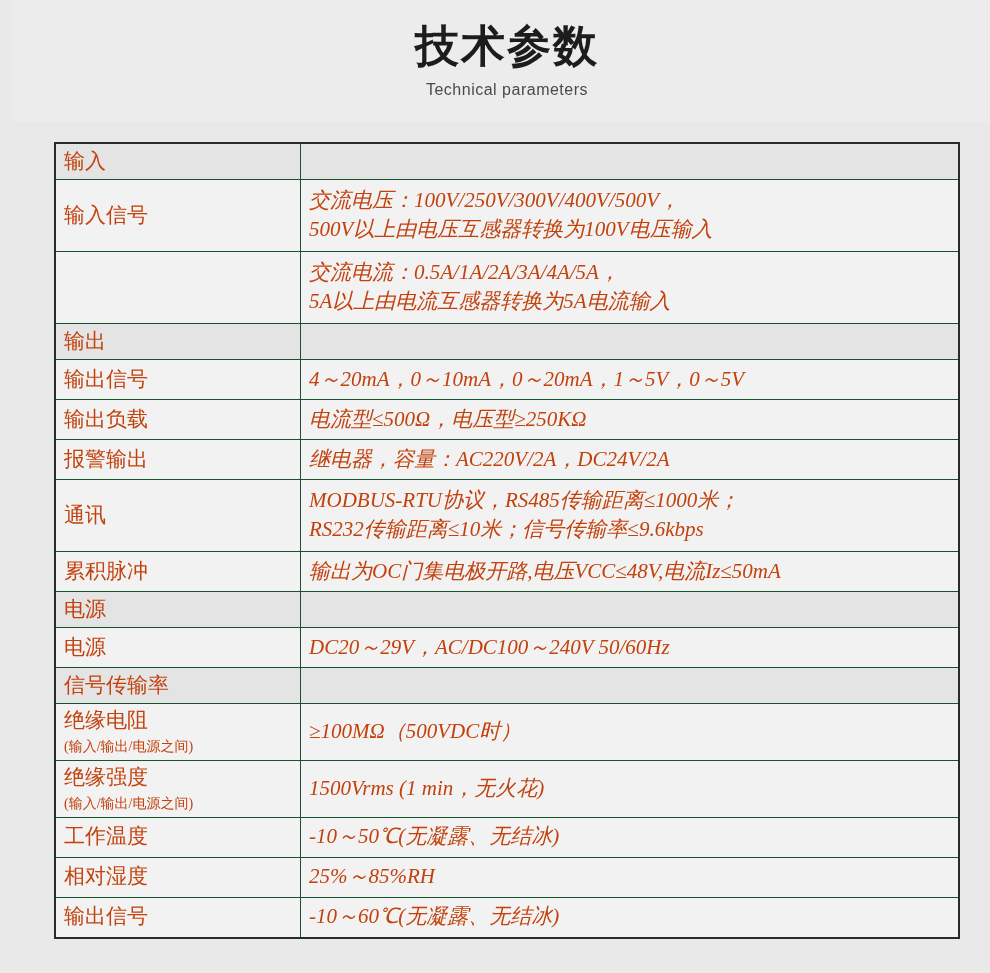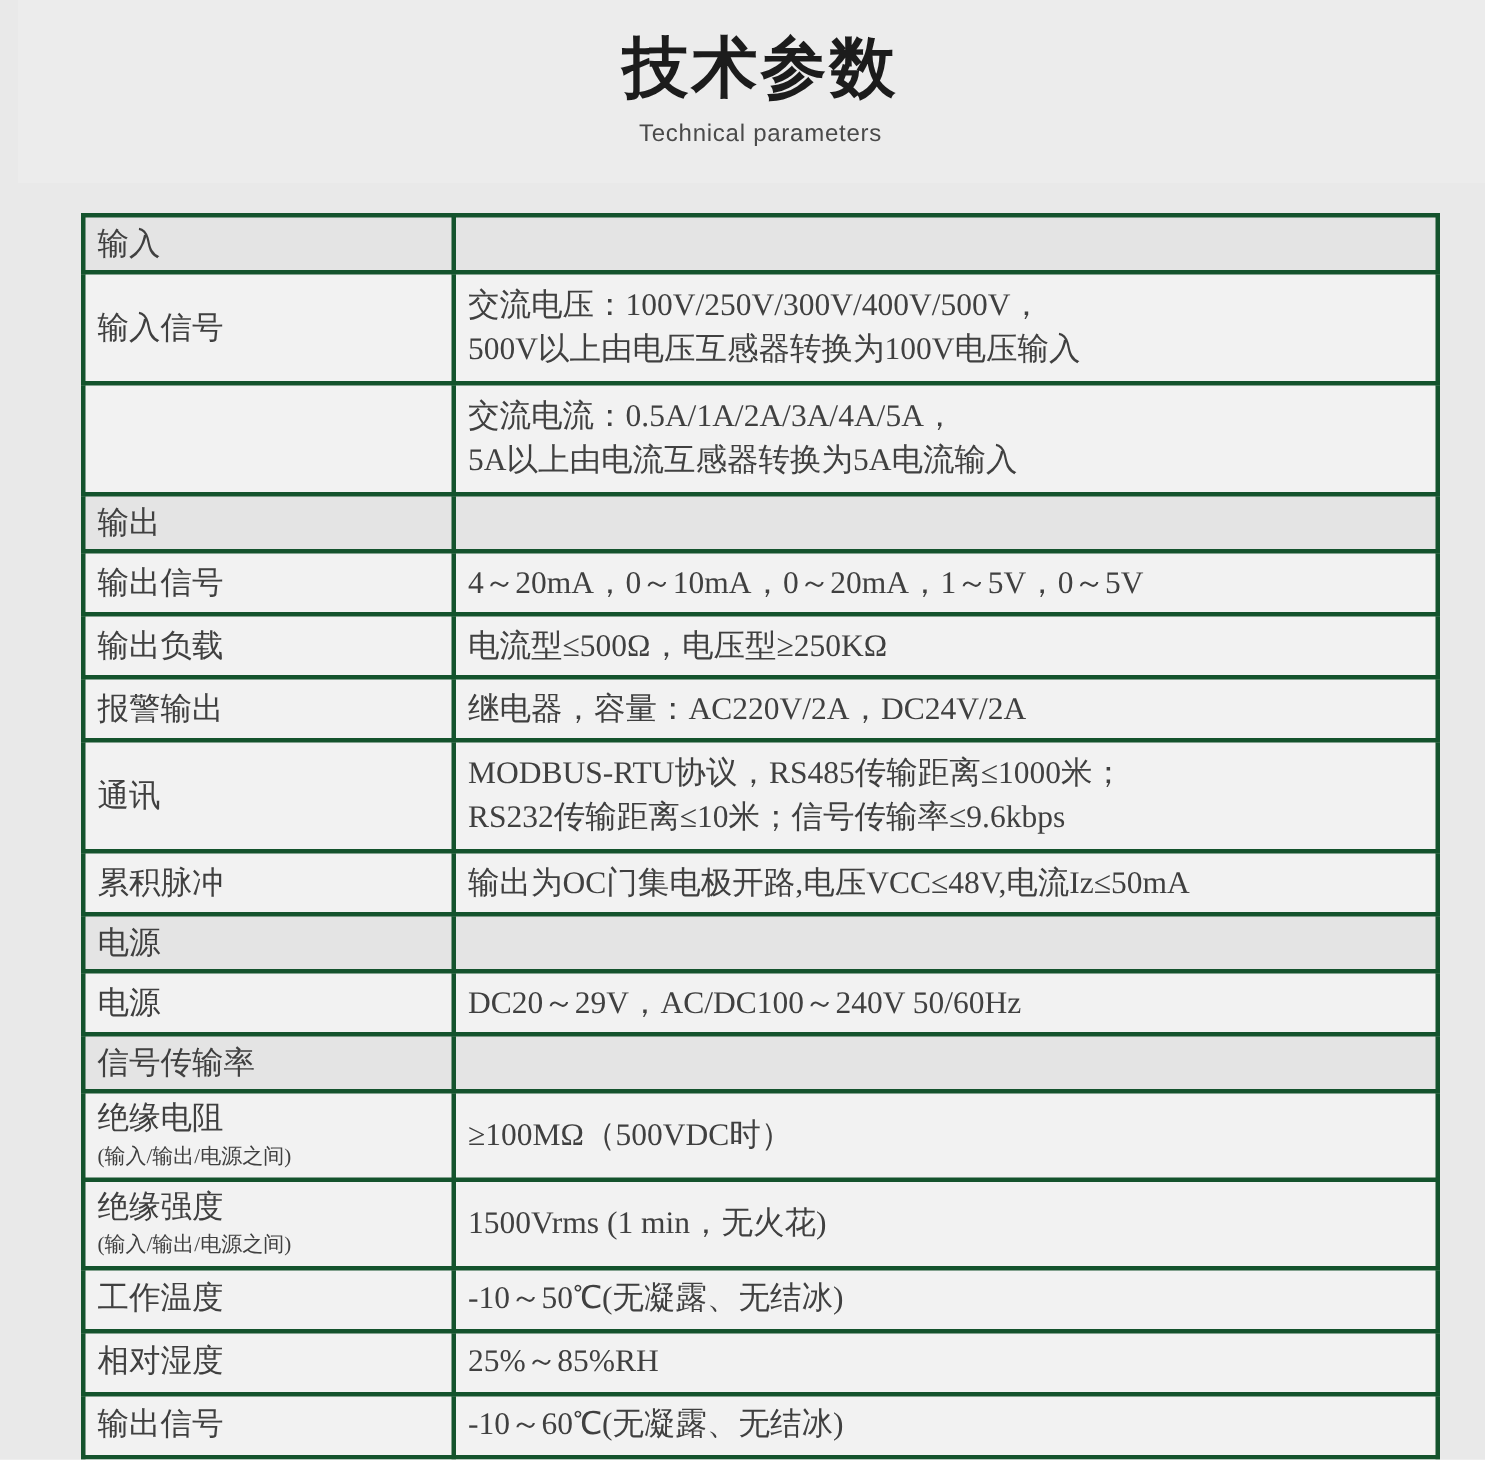--- a/index.html
+++ b/index.html
@@ -50,34 +50,35 @@
     box-sizing: border-box;
   }
   table.spec {
     border-collapse: collapse;
     width: 906px;
     table-layout: fixed;
     background: #f2f2f2;
     border: 2px solid #2b2b2b;
   }
   table.spec td {
-    border: 3px solid #14532d;
+    border: 1px solid #14532d;
     padding: 2px 8px 3px 8px;
     vertical-align: middle;
     font-size: 21px;
-    color: #404040;
+    color: #c2410c;
     line-height: 1.38;
     background: #f2f2f2;
   }
   td.label {
     width: 228px;
     white-space: nowrap;
   }
   td.value {
     width: auto;
+    font-style: italic;
   }
   tr.section td {
     background: #e4e4e4;
     height: 30px;
   }
   tr.section td.label {
     font-size: 21px;
   }
   .sub-note {
     display: block;

